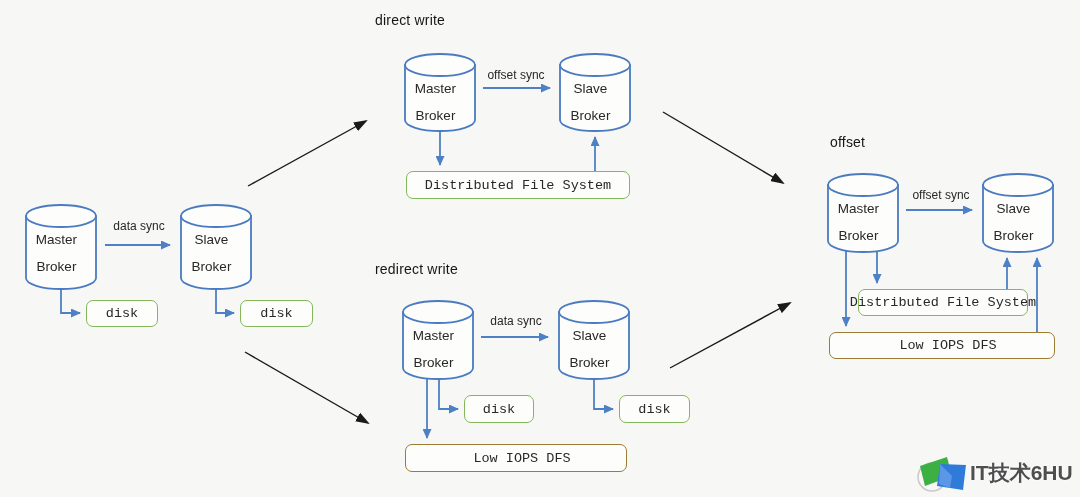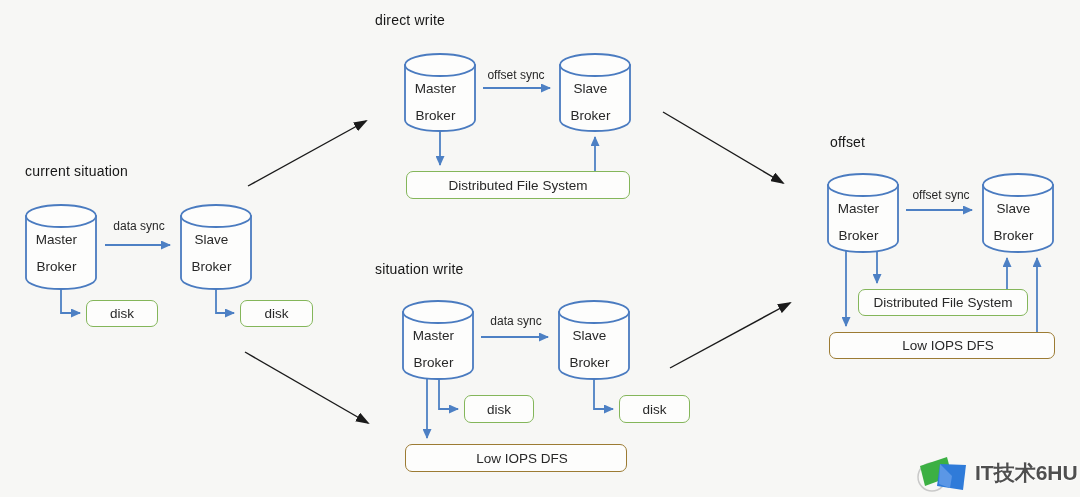--- a/index.html
+++ b/index.html
@@ -18,26 +18,26 @@
     font-size:13.5px; color:#282828; line-height:27px; white-space:nowrap;
   }
   .sync-label {
     position:absolute; z-index:2; text-align:center; font-size:12px;
     color:#282828; white-space:nowrap;
   }
   .box {
     position:absolute; z-index:2; box-sizing:border-box; background:#fdfdfc;
     border:1.8px solid #84b65a; border-radius:7px;
     display:flex; align-items:center; justify-content:center;
-    font-size:13.5px; color:#282828; white-space:nowrap;
+    font-size:13.5px; color:#282828; white-space:nowrap;font-family:Liberation Mono, monospace;
   }
   .box.brown { border-color:#9c7b33;padding-left:12px; }
   #watermark {
     position:absolute; left:912px; top:452px; z-index:3;
-    display:flex; align-items:center; gap:5px;
+    display:flex; align-items:center; 
   }
   #watermark .wm-text {
     font-size:21px; font-weight:600; color:#4f4f4f;
     text-shadow:0 0 3px #ffffff, 0 0 2px #ffffff; white-space:nowrap;
   }
 </style>
 </head>
 <body>
 
 <div id="canvas">
@@ -110,23 +110,22 @@
         <path d="M828,185 L828,241 A35,11 0 0 0 898,241 L898,185 Z"></path>
         <ellipse cx="863" cy="185" rx="35" ry="11"></ellipse>
       </g>
       <g>
         <path d="M983,185 L983,241 A35,11 0 0 0 1053,241 L1053,185 Z"></path>
         <ellipse cx="1018" cy="185" rx="35" ry="11"></ellipse>
       </g>
     </g>
   </svg>
 
-  <div class="title" style="left:25px; top:163px;">current situation</div>
   <div class="title" style="left:375px; top:12px;">direct write</div>
-  <div class="title" style="left:375px; top:261px;">situation write</div>
+  <div class="title" style="left:375px; top:261px;">redirect write</div>
   <div class="title" style="left:830px; top:134px;">offset</div>
 
   <div class="cyl-label" style="left:26px; top:226px;">
     <div>Master</div>
     <div>Broker</div>
   </div>
   <div class="cyl-label" style="left:181px; top:226px;">
     <div>Slave</div>
     <div>Broker</div>
   </div>

